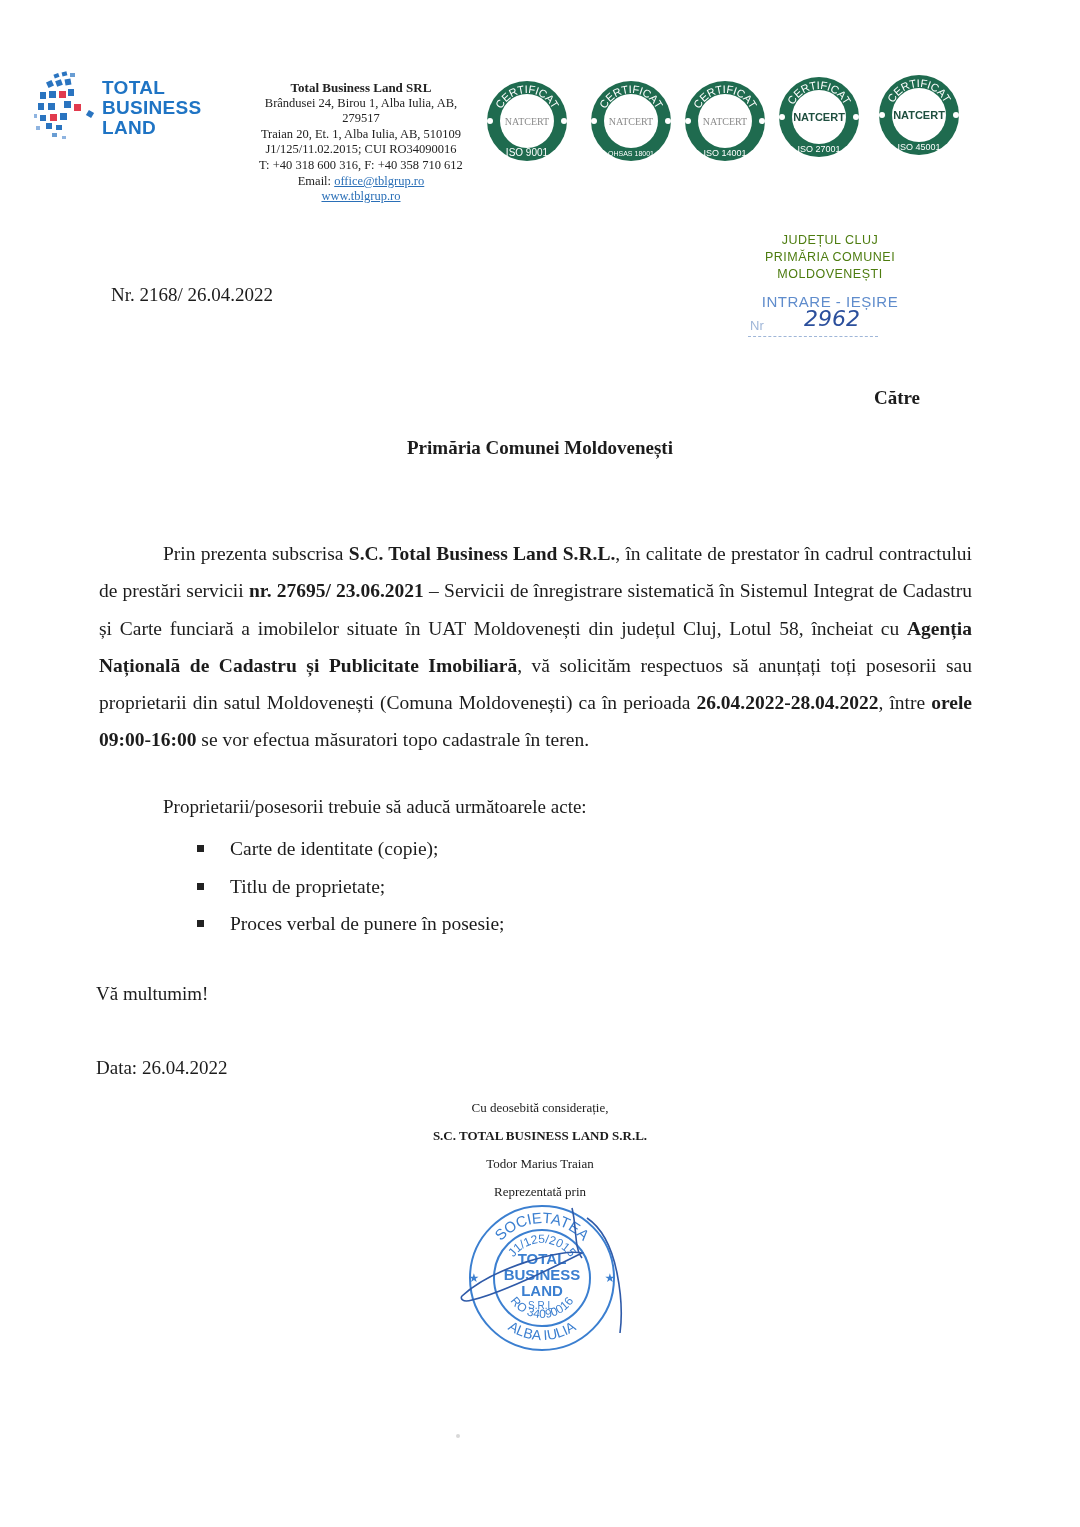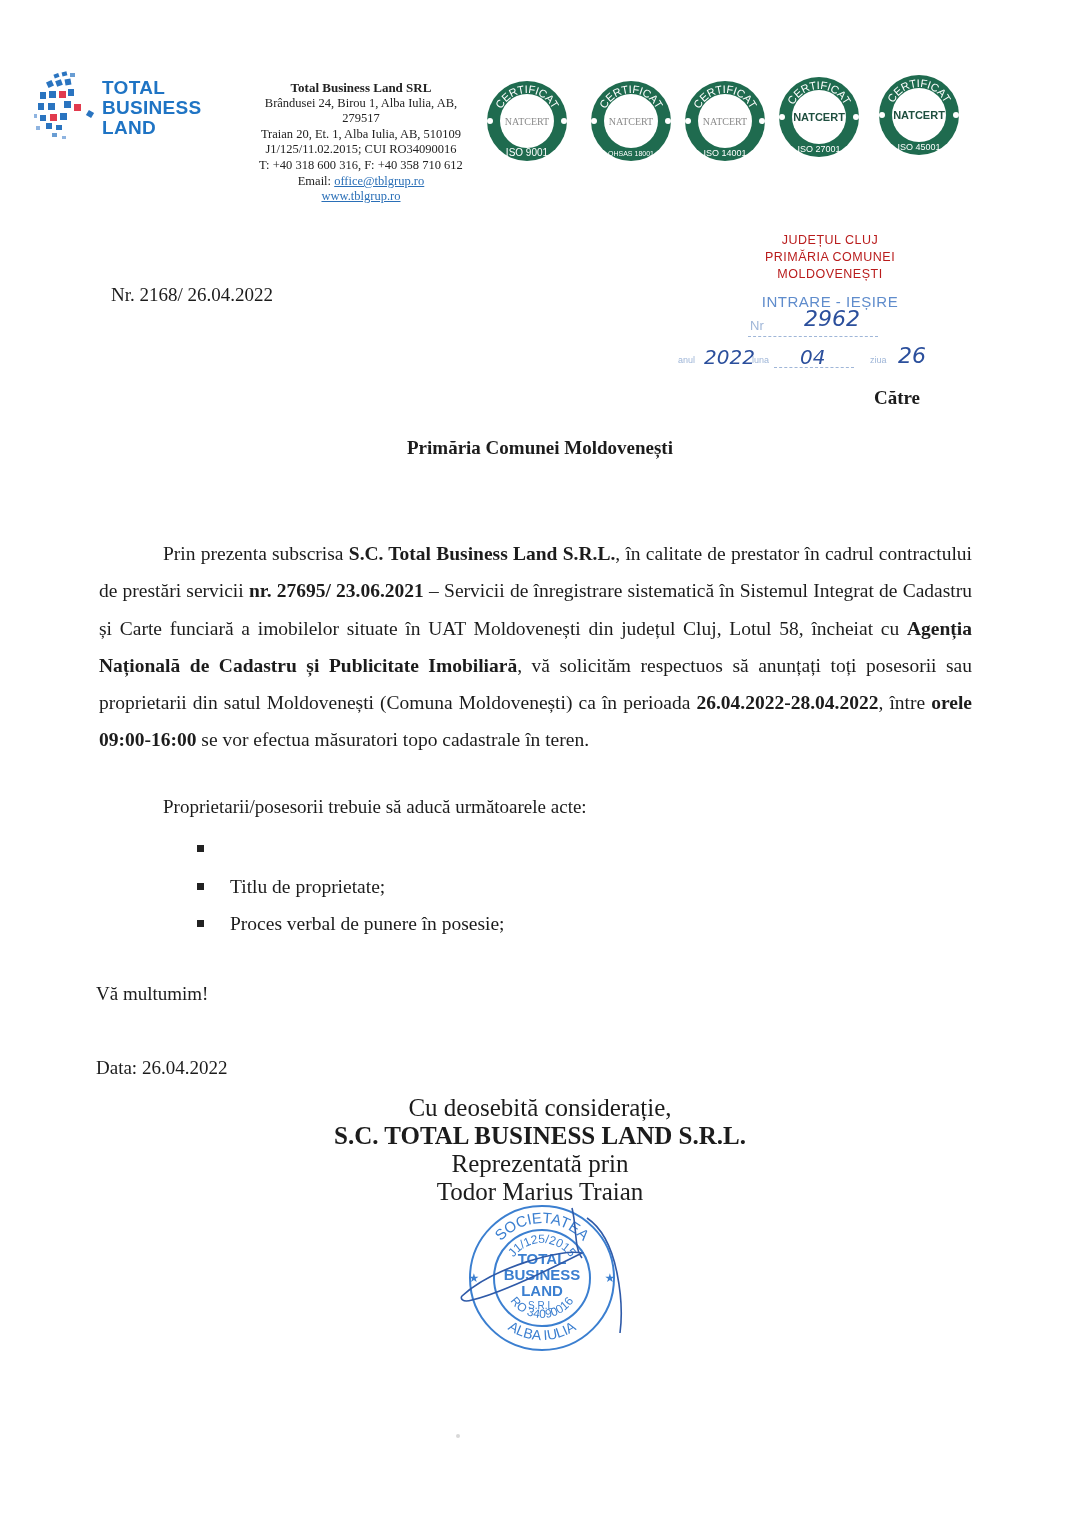--- a/index.html
+++ b/index.html
@@ -17,37 +17,37 @@
   .company .name { font-weight:bold; font-size:13px; }
   .company a, .company .link { color:#2a6fb7; text-decoration:underline; }
 
   
   .certs { left:480px; top:76px; width:500px; height:100px; }
   .cert { position:absolute; top:0; width:90px; height:90px; }
 
   
   .reg-stamp { left:700px; top:232px; width:260px; height:170px; color:#7aa2d2;
                font-family:"Liberation Sans","DejaVu Sans",sans-serif; }
-  .reg-line { text-align:center; font-size:12.5px; line-height:17px; letter-spacing:0.5px; color:#b91c1c; }
+  .reg-line { text-align:center; font-size:12.5px; line-height:17px; letter-spacing:0.5px; color:#4d7c0f; }
   .reg-io { text-align:center; font-size:15px; margin-top:10px; color:#5f8ccc; letter-spacing:0.5px; }
   .hand { font-family:"DejaVu Sans",sans-serif; color:#2b4f9c; font-style:italic; }
 
   
   .doc { font-size:19.5px; line-height:37.3px; }
   .nr { left:111px; top:284px; font-size:19px; }
   .catre { left:0; width:920px; top:387px; text-align:right; font-weight:bold; font-size:19px; }
   .primaria { left:0; width:1080px; top:437px; text-align:center; font-weight:bold; font-size:19px; }
   .para { left:99px; top:535px; width:873px; text-align:justify; text-indent:64px; }
   .acts-intro { left:163px; top:796px; font-size:19px; }
   .acts { left:195px; top:830px; list-style:none; margin:0; padding:0; font-size:19.5px; }
   .acts li { height:37.5px; line-height:37.5px; display:flex; align-items:center; }
   .bullet { display:inline-block; width:7px; height:7px; background:#222; margin-right:26px; margin-left:2px; }
   .thanks { left:96px; top:983px; font-size:19px; }
   .date { left:96px; top:1057px; font-size:19px; }
-  .closing { left:300px; width:480px; top:1094px; text-align:center; font-size:25px; line-height:28px; }
+  .closing { left:300px; width:480px; top:1094px; text-align:center; font-size:13px; line-height:28px; }
   .closing .bold { font-weight:bold; }
 
   
   .co-stamp { left:452px; top:1198px; width:180px; height:160px; }
 
   .faint { left:456px; top:1434px; width:4px; height:4px; background:#d8d8d8; border-radius:2px; }
 </style>
 </head>
 <body>
 
@@ -158,63 +158,55 @@
 
 <div class="abs reg-stamp">
   <div class="reg-line">JUDEȚUL CLUJ</div>
   <div class="reg-line">PRIMĂRIA COMUNEI</div>
   <div class="reg-line">MOLDOVENEȘTI</div>
   <div class="reg-io">INTRARE - IEȘIRE</div>
   <div style="position:relative;height:26px;margin-left:48px;width:130px;border-bottom:1px dashed #9fb6d8;">
     <span style="position:absolute;left:2px;top:8px;font-size:13px;color:#9fb6d8;">Nr</span>
     <span class="hand" style="position:absolute;left:56px;top:-4px;font-size:22px;">2962</span>
   </div>
-  <div style="position:relative;height:30px;margin-top:6px;">
-    <span style="position:absolute;left:-22px;top:12px;font-size:9px;color:#9fb6d8;">anul</span>
-    <span class="hand" style="position:absolute;left:4px;top:2px;font-size:20px;">2022</span>
-    <span style="position:absolute;left:52px;top:12px;font-size:9px;color:#9fb6d8;">luna</span>
-    <span style="position:absolute;left:74px;top:24px;width:80px;border-bottom:1px dashed #9fb6d8;"></span>
-    <span class="hand" style="position:absolute;left:100px;top:2px;font-size:20px;">04</span>
-    <span style="position:absolute;left:170px;top:12px;font-size:9px;color:#9fb6d8;">ziua</span>
-    <span class="hand" style="position:absolute;left:198px;top:0px;font-size:22px;">26</span>
-  </div>
 </div>
 
 <div class="abs nr">Nr. 2168/ 26.04.2022</div>
 
 <div class="abs catre">Către</div>
 <div class="abs primaria">Primăria Comunei Moldovenești</div>
 
 <div class="abs doc para">
   <span>Prin prezenta subscrisa </span><b>S.C. Total Business Land S.R.L.</b><span>, în calitate de prestator în cadrul contractului de prestări servicii </span><b>nr. 27695/ 23.06.2021</b><span> – Servicii de înregistrare sistematică în Sistemul Integrat de Cadastru și Carte funciară a imobilelor situate în UAT Moldovenești din județul Cluj, Lotul 58, încheiat cu </span><b>Agenția Națională de Cadastru și Publicitate Imobiliară</b><span>, vă solicităm respectuos să anunțați toți posesorii sau proprietarii din satul Moldovenești (Comuna Moldovenești) ca în perioada </span><b>26.04.2022-28.04.2022</b><span>, între </span><b>orele 09:00-16:00</b><span> se vor efectua măsuratori topo cadastrale în teren.</span>
 </div>
 
 <div class="abs acts-intro">Proprietarii/posesorii trebuie să aducă următoarele acte:</div>
 <ul class="abs acts">
   <li>
       <span class="bullet"></span>
+      <span>Carte de identitate (copie);</span>
     </li>
   <li>
       <span class="bullet"></span>
       <span>Titlu de proprietate;</span>
     </li>
   <li>
       <span class="bullet"></span>
       <span>Proces verbal de punere în posesie;</span>
     </li>
 </ul>
 
 <div class="abs thanks">Vă multumim!</div>
 <div class="abs date">Data: 26.04.2022</div>
 
 <div class="abs closing">
   <div>Cu deosebită considerație,</div>
   <div class="bold">S.C. TOTAL BUSINESS LAND S.R.L.</div>
+  <div>Todor Marius Traian</div>
   <div>Reprezentată prin</div>
-  <div>Todor Marius Traian</div>
 </div>
 
 <svg class="abs co-stamp" viewBox="0 0 180 160">
   <defs>
     <path id="sealTop" d="M35,80 A55,55 0 0 1 145,80"></path>
     <path id="sealBot" d="M30,82 A60,60 0 0 0 150,82"></path>
     <path id="sealMidTop" d="M55,80 A35,35 0 0 1 125,80"></path>
     <path id="sealMidBot" d="M52,82 A38,38 0 0 0 128,82"></path>
   </defs>
   <g fill="none" stroke="#3b7fd0" stroke-width="2">

